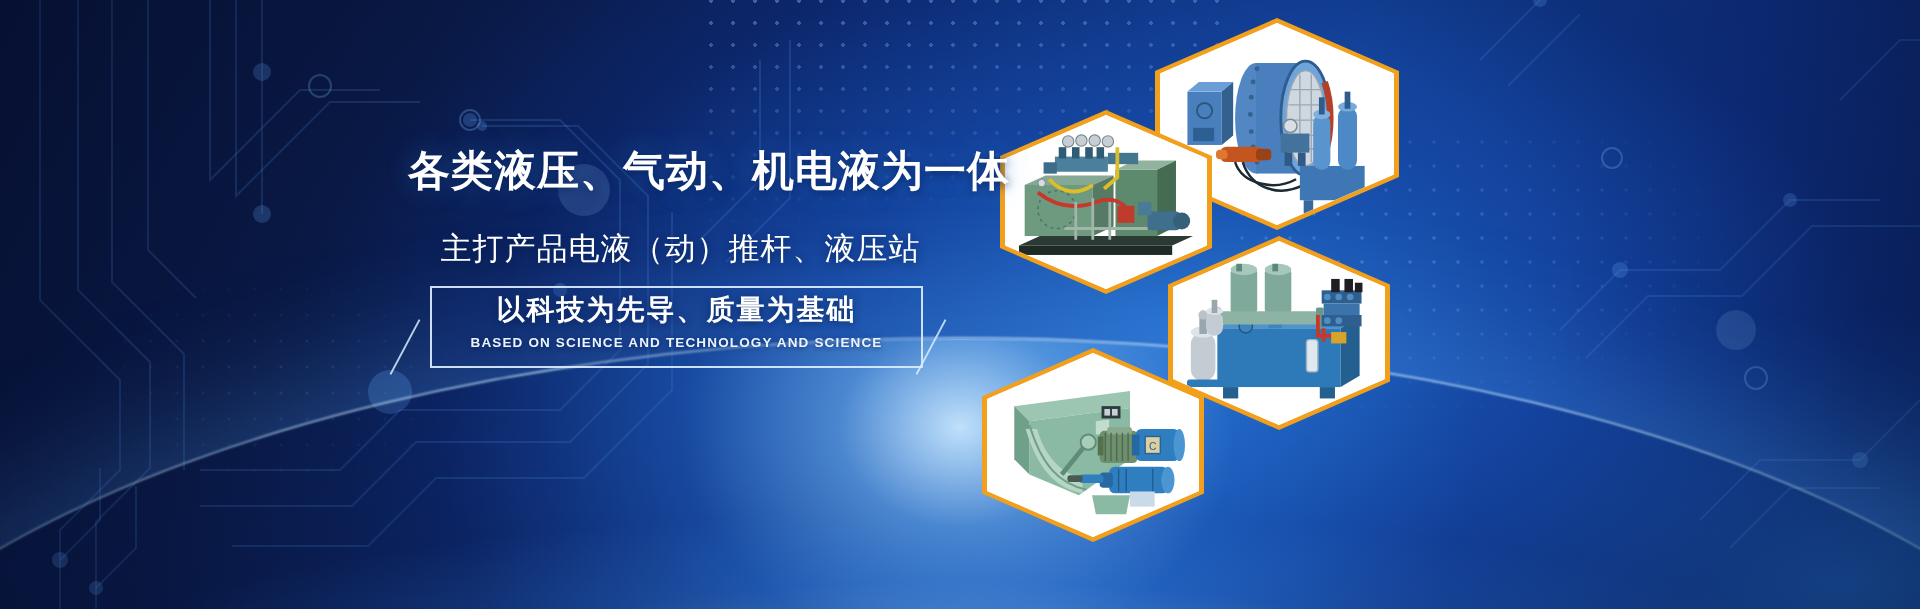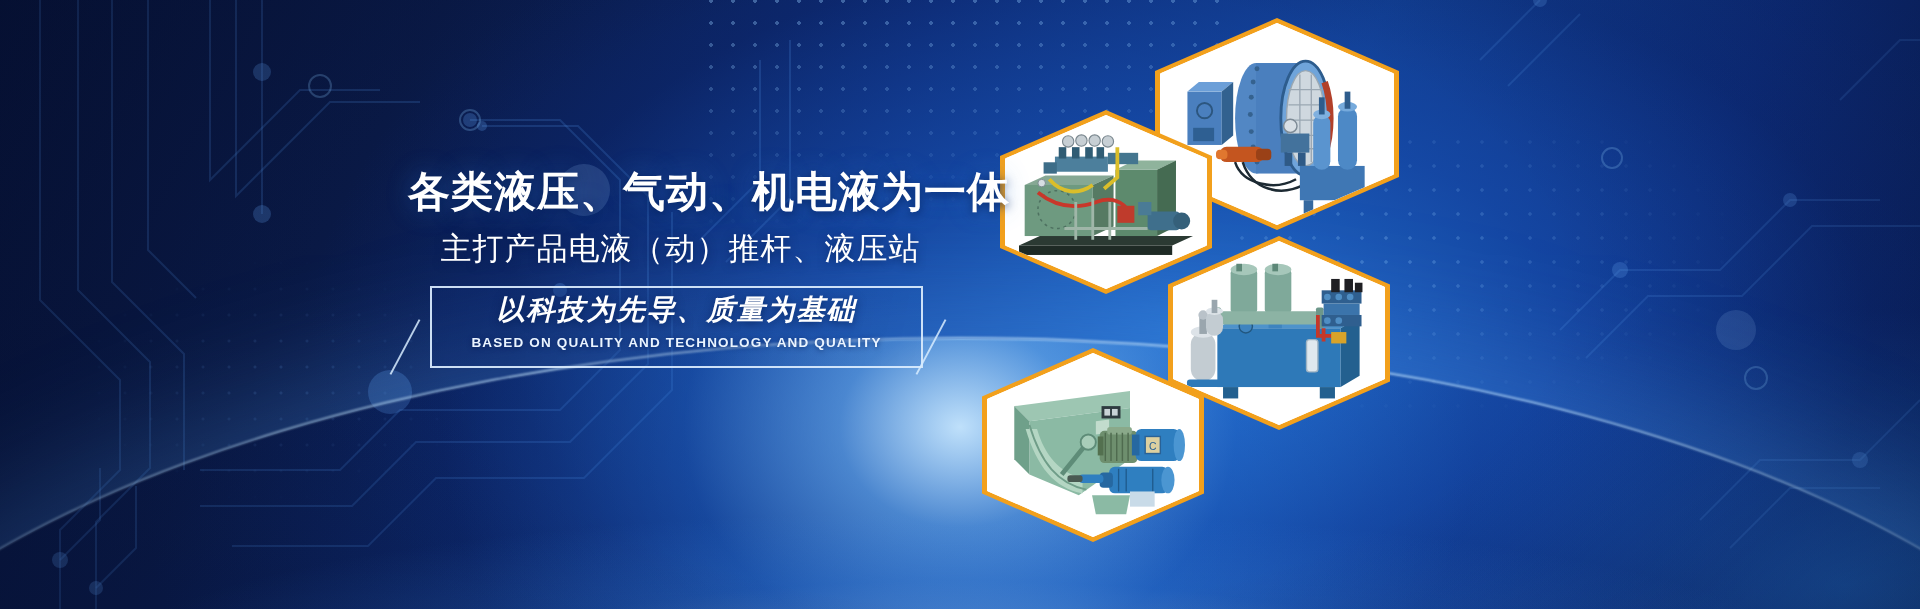--- a/index.html
+++ b/index.html
@@ -62,21 +62,21 @@
     pointer-events:none;
   }
   .vignette{
     position:absolute;inset:0;pointer-events:none;
     background:radial-gradient(ellipse 1250px 700px at 52% 48%, rgba(0,0,0,0) 45%, rgba(3,12,44,.42) 100%);
   }
 
   
   .copy{position:absolute;left:0;top:0;width:1920px;height:609px;pointer-events:none;}
   .headline{
-    position:absolute;left:408px;top:171px;width:545px;
+    position:absolute;left:408px;top:150px;width:545px;
     text-align:center;color:#ffffff;font-size:42px;line-height:1;
     font-weight:bold;letter-spacing:1px;white-space:nowrap;
     text-shadow:0 2px 10px rgba(0,25,80,.75), 0 0 26px rgba(60,140,230,.45);
   }
   .subline{
     position:absolute;left:408px;top:233px;width:545px;
     text-align:center;color:#ffffff;font-size:31px;line-height:1;
     font-weight:normal;letter-spacing:1px;white-space:nowrap;
     text-shadow:0 2px 9px rgba(0,25,80,.7);
   }
@@ -85,21 +85,20 @@
     position:absolute;left:430px;top:286px;width:493px;height:82px;
     border:2px solid rgba(220,238,255,.92);
     box-sizing:border-box;
     background:linear-gradient(100deg, rgba(12,40,110,.30), rgba(28,90,180,.18));
   }
   .tagbox-cn{
     position:absolute;left:430px;top:296px;width:493px;text-align:center;
     color:#ffffff;font-size:28px;font-weight:bold;letter-spacing:2px;
     line-height:1;white-space:nowrap;
     text-shadow:0 2px 8px rgba(0,25,80,.7);
-    font-style:italic;
   }
   .tagbox-en{
     position:absolute;left:430px;top:336px;width:493px;text-align:center;
     color:#eaf4ff;font-size:13.5px;font-weight:bold;letter-spacing:1.15px;
     line-height:1;white-space:nowrap;
     text-shadow:0 1px 5px rgba(0,25,80,.65);
   }
   .slash{position:absolute;pointer-events:none;}
   .slash i{
     display:block;width:2px;height:62px;background:rgba(215,236,255,.85);
@@ -478,16 +477,16 @@
     <div class="subline">主打产品电液（动）推杆、液压站</div>
 
     <div class="tagbox"></div>
     <div class="slash slash-l">
         <i></i>
       </div>
     <div class="slash slash-r">
         <i></i>
       </div>
     <div class="tagbox-cn">以科技为先导、质量为基础</div>
-    <div class="tagbox-en">BASED ON QUALITY AND TECHNOLOGY AND QUALITY</div>
+    <div class="tagbox-en">BASED ON SCIENCE AND TECHNOLOGY AND SCIENCE</div>
   </div>
 
 </div>
 
 </body></html>

